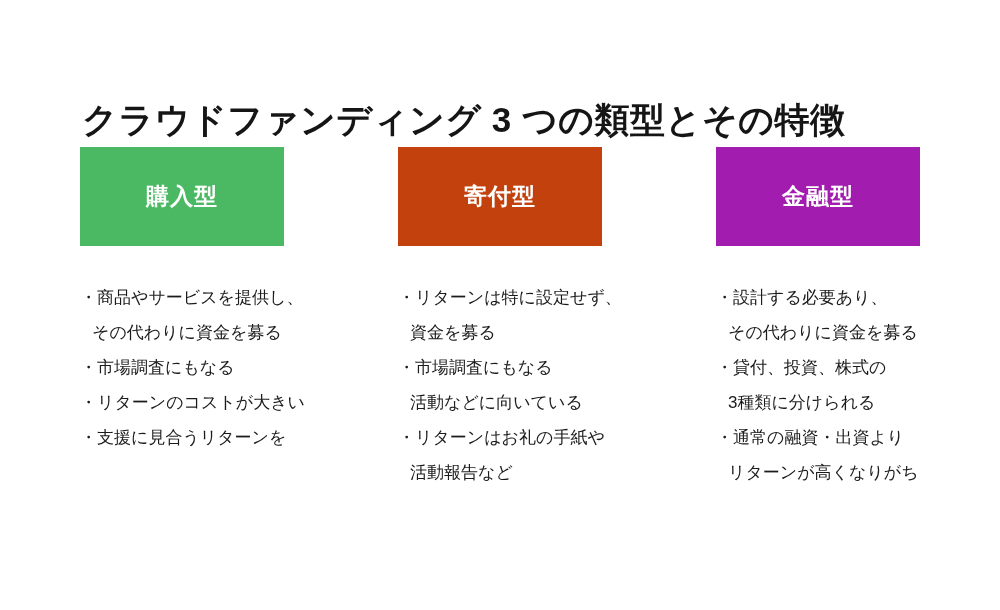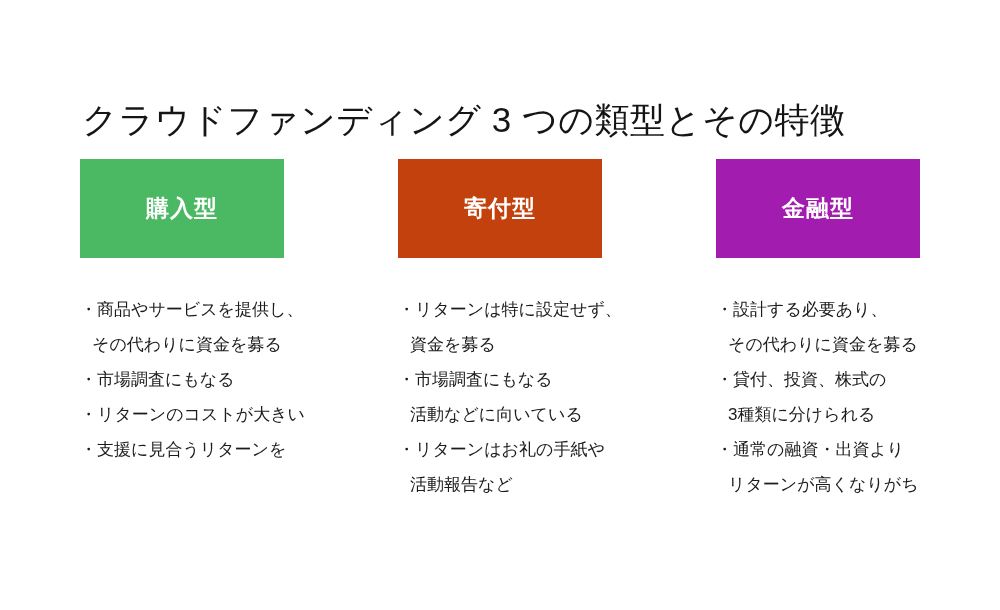--- a/index.html
+++ b/index.html
@@ -13,28 +13,28 @@
     position: relative;
     overflow: hidden;
     font-family: "Liberation Sans", sans-serif;
     color: #1a1a1a;
   }
   .title {
     position: absolute;
     left: 82px;
     top: 74px;
     font-size: 35px;
-    font-weight: 400;
+    font-weight: 700;
     letter-spacing: 0.5px;
     color: #151515;
     white-space: nowrap;
   }
   .col {
     position: absolute;
-    top: 159px;
+    top: 147px;
     width: 232px;
   }
   .col-0 { left: 80px; }
   .col-1 { left: 398px; }
   .col-2 { left: 716px; }
   .type-card {
     width: 204px;
     height: 99px;
     display: flex;
     align-items: center;

